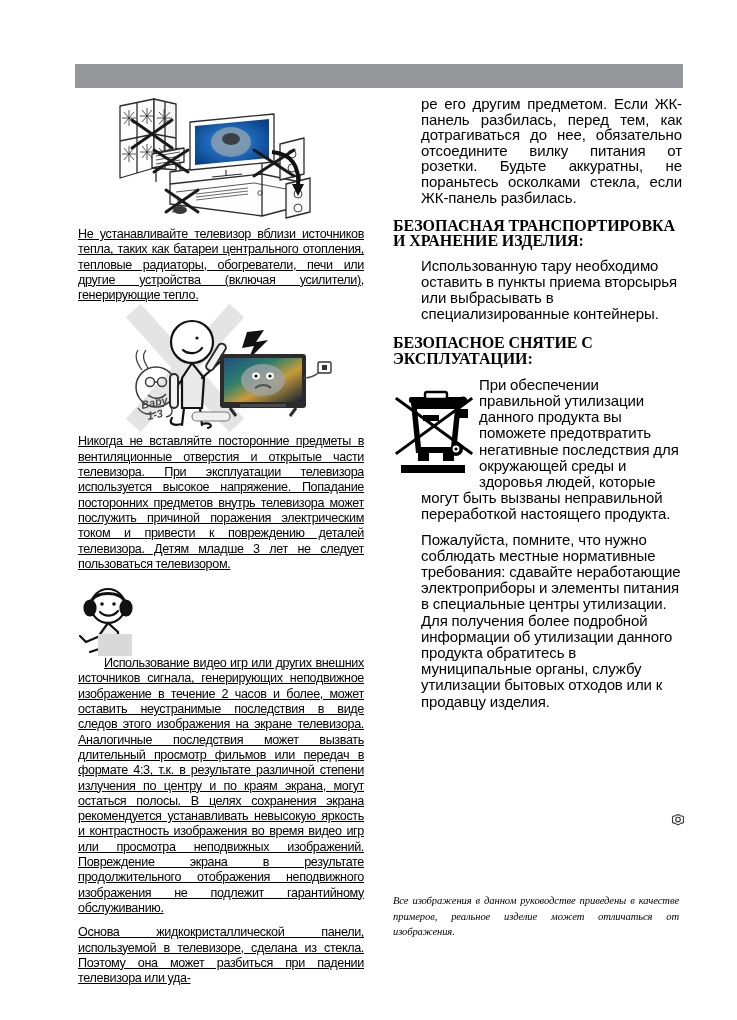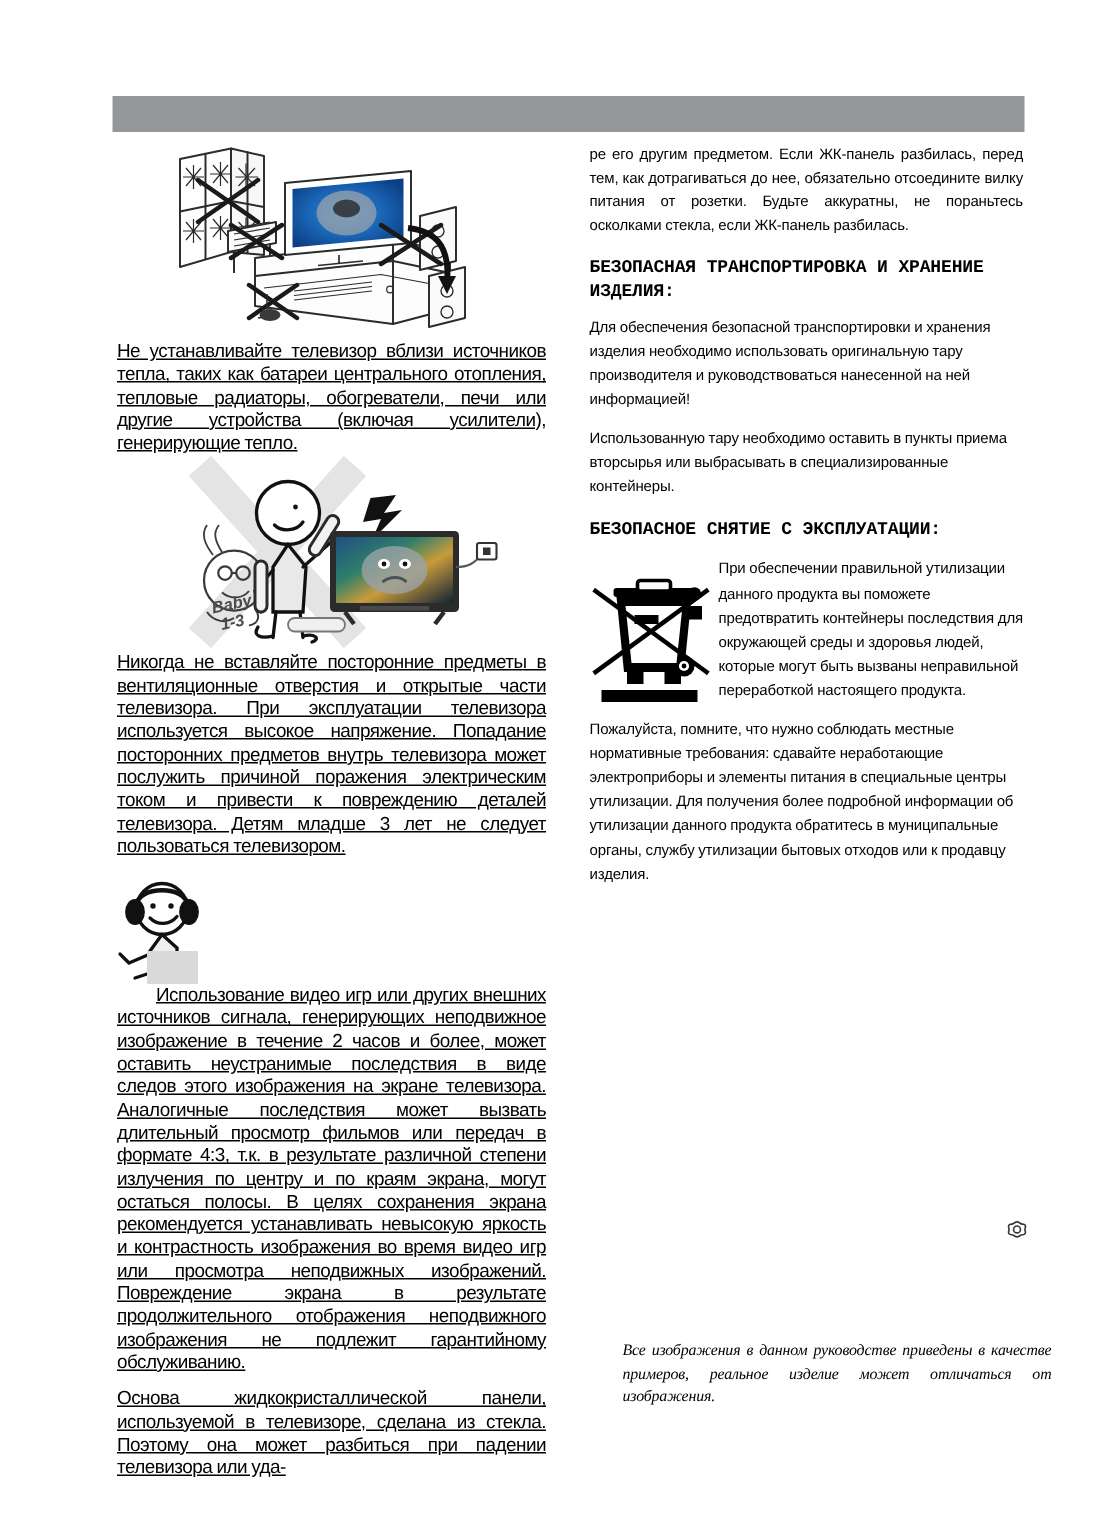--- a/index.html
+++ b/index.html
@@ -61,32 +61,33 @@
   
   .narrow {
     font-size: 12.6px;
     line-height: 15.3px;
     letter-spacing: -0.35px;
     word-spacing: -0.3px;
   }
 
   
   .col-right .para {
-    font-size: 10px;
+    font-size: 15px;
     line-height: 15.6px;
     letter-spacing: -0.1px;
+    margin-left: 28px;
   }
   .col-right .para.loose {
     text-align: left;
     line-height: 16.2px;
   }
 
   h2.heading {
-    font-family: Liberation Mono, monospace;
-    font-size: 12px;
+    font-family: Liberation Serif, serif;
+    font-size: 16px;
     font-weight: bold;
     line-height: 15.2px;
     margin: 13px 0 9px 0;
     letter-spacing: -0.1px;
   }
   h2.heading.second { margin-bottom: 11px; }
 
   
   .figure {
     position: relative;
@@ -103,21 +104,21 @@
     shape-outside: border-box;
   }
   .fig-headphone { width: 62px; height: 72px; }
   .fig-weee      { width: 86px; height: 96px; margin: 2px 10px 4px 0; }
 
   .clearfix::after { content: ""; display: block; clear: both; }
 
   
   .footnote {
     position: absolute;
-    left: 415px;
+    left: 393px;
     top: 893px;
     width: 286px;
     font-family: "Liberation Serif", serif;
     font-style: italic;
     font-size: 10.6px;
     line-height: 15.5px;
     text-align: justify;
     letter-spacing: -0.1px;
   }
 
@@ -313,21 +314,20 @@
 
     <p class="para narrow">Основа жидкокристаллической панели, используемой в телевизоре, сделана из стекла. Поэтому она может разбиться при падении телевизора или уда-</p>
   </div>
 
   <div class="col col-right">
 
     <p class="para">ре его другим предметом. Если ЖК-панель разбилась, перед тем, как дотрагиваться до нее, обязательно отсоедините вилку питания от розетки. Будьте аккуратны, не пораньтесь осколками стекла, если ЖК-панель разбилась.</p>
 
     <h2 class="heading">БЕЗОПАСНАЯ ТРАНСПОРТИРОВКА И ХРАНЕНИЕ ИЗДЕЛИЯ:</h2>
 
-    <p class="para loose">Для обеспечения безопасной транспортировки и хранения изделия необходимо использовать оригинальную тару производителя и руководствоваться нанесенной на ней информацией!</p>
 
     <p class="para loose">Использованную тару необходимо оставить в пункты приема вторсырья или выбрасывать в специализированные контейнеры.</p>
 
     <h2 class="heading second">БЕЗОПАСНОЕ СНЯТИЕ С  ЭКСПЛУАТАЦИИ:</h2>
 
     <div class="clearfix">
       <div class="figure fig-weee wrap-left">
         <svg viewBox="0 0 86 96" width="86" height="96">
           <g fill="#000">
 
@@ -355,21 +355,21 @@
             <circle cx="63" cy="70" r="1.6"></circle>
           </g>
 
           <g stroke="#000" stroke-width="3" stroke-linecap="square">
             <path d="M4 20 L78 74 M78 20 L4 74"></path>
           </g>
 
           <rect x="8" y="86" width="64" height="8" fill="#000"></rect>
         </svg>
       </div>
-      <p class="para loose">При обеспечении правильной утилизации данного продукта вы поможете предотвратить контейнеры последствия для окружающей среды и здоровья людей, которые могут быть вызваны неправильной переработкой настоящего продукта.</p>
+      <p class="para loose">При обеспечении правильной утилизации данного продукта вы поможете предотвратить негативные последствия для окружающей среды и здоровья людей, которые могут быть вызваны неправильной переработкой настоящего продукта.</p>
     </div>
 
     <p class="para loose">Пожалуйста, помните, что нужно соблюдать местные нормативные требования: сдавайте неработающие электроприборы и элементы питания в специальные центры утилизации. Для получения более подробной информации об утилизации данного продукта  обратитесь в муниципальные органы, службу утилизации бытовых отходов или к продавцу изделия.</p>
   </div>
 
   <div class="footnote">Все изображения в данном руководстве приведены в качестве примеров, реальное изделие может отличаться от изображения.</div>
 
   <div class="gear-mark">
     <svg viewBox="0 0 16 16" width="16" height="16">
       <g fill="none" stroke="#3a3a3a" stroke-width="1.1">

